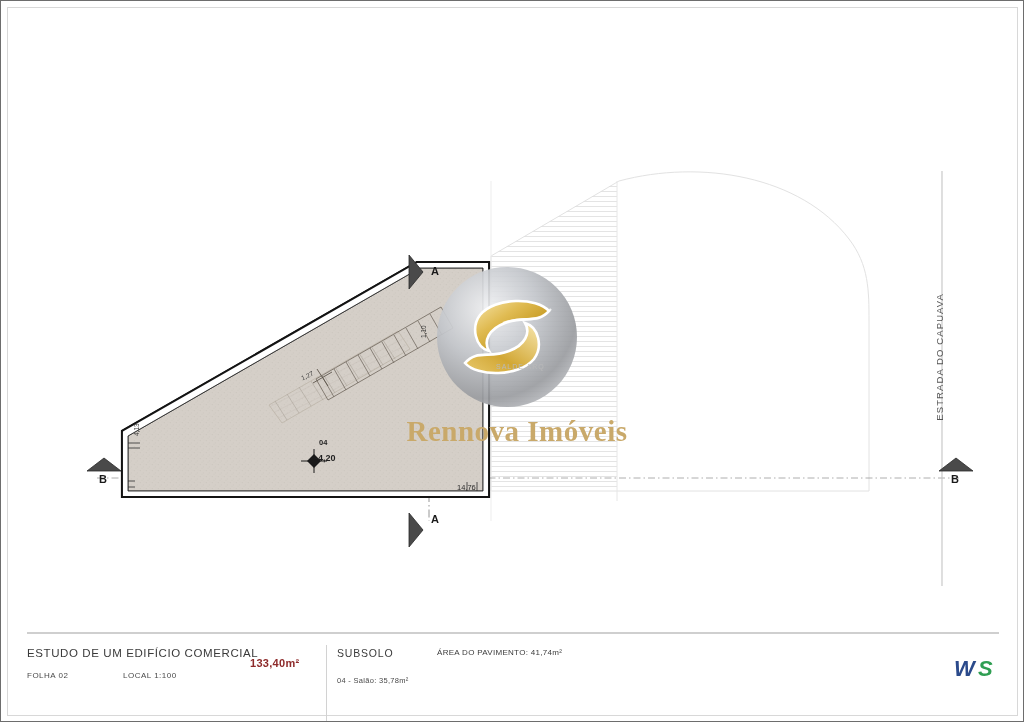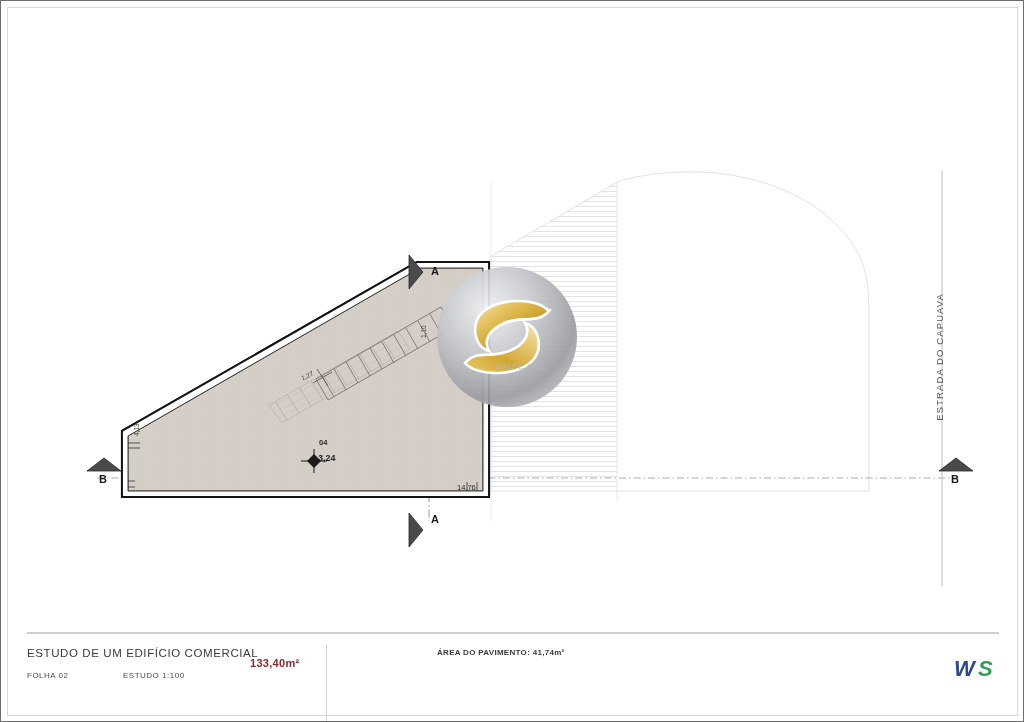--- a/index.html
+++ b/index.html
@@ -221,21 +221,21 @@
   .tb-room {
     font-size: 7.5px;
     letter-spacing: 0.3px;
     color: #4a4a4a;
   }
   #tb-col-c {
     position: absolute;
     left: 436px;
     top: 27px;
     font-size: 8px;
-    font-weight: 700;
+    font-weight: 400;
     letter-spacing: 0.3px;
     color: #3a3a3a;
     text-align: center;
   }
   #tb-logo {
     position: absolute;
     left: 952px;
     top: 652px;
     width: 48px;
     height: 30px;
@@ -377,21 +377,21 @@
       <g>
         <polygon points="86,470 120,470 103,457" fill="#4a4a4a" stroke="#2a2a2a" stroke-width="0.8"></polygon>
       </g>
 
       <g>
         <polygon points="938,470 972,470 955,457" fill="#4a4a4a" stroke="#2a2a2a" stroke-width="0.8"></polygon>
       </g>
     </svg>
 
     <div id="lvl-code">04</div>
-    <div id="lvl-value">-3,24</div>
+    <div id="lvl-value">-4,20</div>
 
     <div id="dim-right" class="ann">14,76</div>
     <div id="dim-ramp1" class="ann">1,27</div>
     <div id="dim-ramp2" class="ann">1,10</div>
     <div id="dim-left" class="ann">4,13</div>
 
     <div class="sec-letter" style="left:430px; top:264px;">A</div>
     <div class="sec-letter" style="left:430px; top:512px;">A</div>
     <div class="sec-letter" style="left:98px; top:472px;">B</div>
     <div class="sec-letter" style="left:950px; top:472px;">B</div>
@@ -421,36 +421,41 @@
         </linearGradient>
       </defs>
       <circle cx="74" cy="74" r="70" fill="url(#grSphere)" opacity="0.92"></circle>
       <path d="M47,52 C62,34 104,34 116,48 C104,62 92,52 72,60 C56,66 50,78 56,88
                C42,84 38,64 47,52 Z" fill="url(#grGold1)" stroke="#ffffff" stroke-width="2.6"></path>
       <path d="M101,96 C86,114 44,114 32,100 C44,86 56,96 76,88 C92,82 98,70 92,60
                C106,64 110,84 101,96 Z" fill="url(#grGold2)" stroke="#ffffff" stroke-width="2.6"></path>
       <path d="M118,46 C104,62 90,52 70,60" fill="none" stroke="#ffffff" stroke-width="2.2" opacity="0.8"></path>
     </svg>
     <div id="wm-sub">SALDE ARQ</div>
+    <div id="wm-text">Rennova Imóveis</div>
   </div>
 
   <div id="titleblock">
     <div id="tb-rule"></div>
     <div id="tb-divider"></div>
 
     <div id="tb-col-a">
       <div class="tb-title">ESTUDO DE UM EDIFÍCIO COMERCIAL</div>
       <div class="tb-row">
         <span>FOLHA 02</span>
-        <span>ESTUDO 1:100</span>
+        <span>LOCAL 1:100</span>
       </div>
     </div>
 
     <div id="tb-area">133,40m²</div>
 
+    <div id="tb-col-b">
+      <div class="tb-level">SUBSOLO</div>
+      <div class="tb-room">04 - Salão: 35,78m²</div>
+    </div>
 
     <div id="tb-col-c">ÁREA DO PAVIMENTO: 41,74m²</div>
   </div>
 
   <svg id="tb-logo" viewBox="0 0 96 60">
     <text x="2" y="46" font-family="Liberation Sans, sans-serif" font-size="44" font-weight="700" font-style="italic" fill="#2b4a8b">W</text>
     <text x="50" y="46" font-family="Liberation Sans, sans-serif" font-size="44" font-weight="700" font-style="italic" fill="#2f9e52">S</text>
   </svg>
 
 </div>

